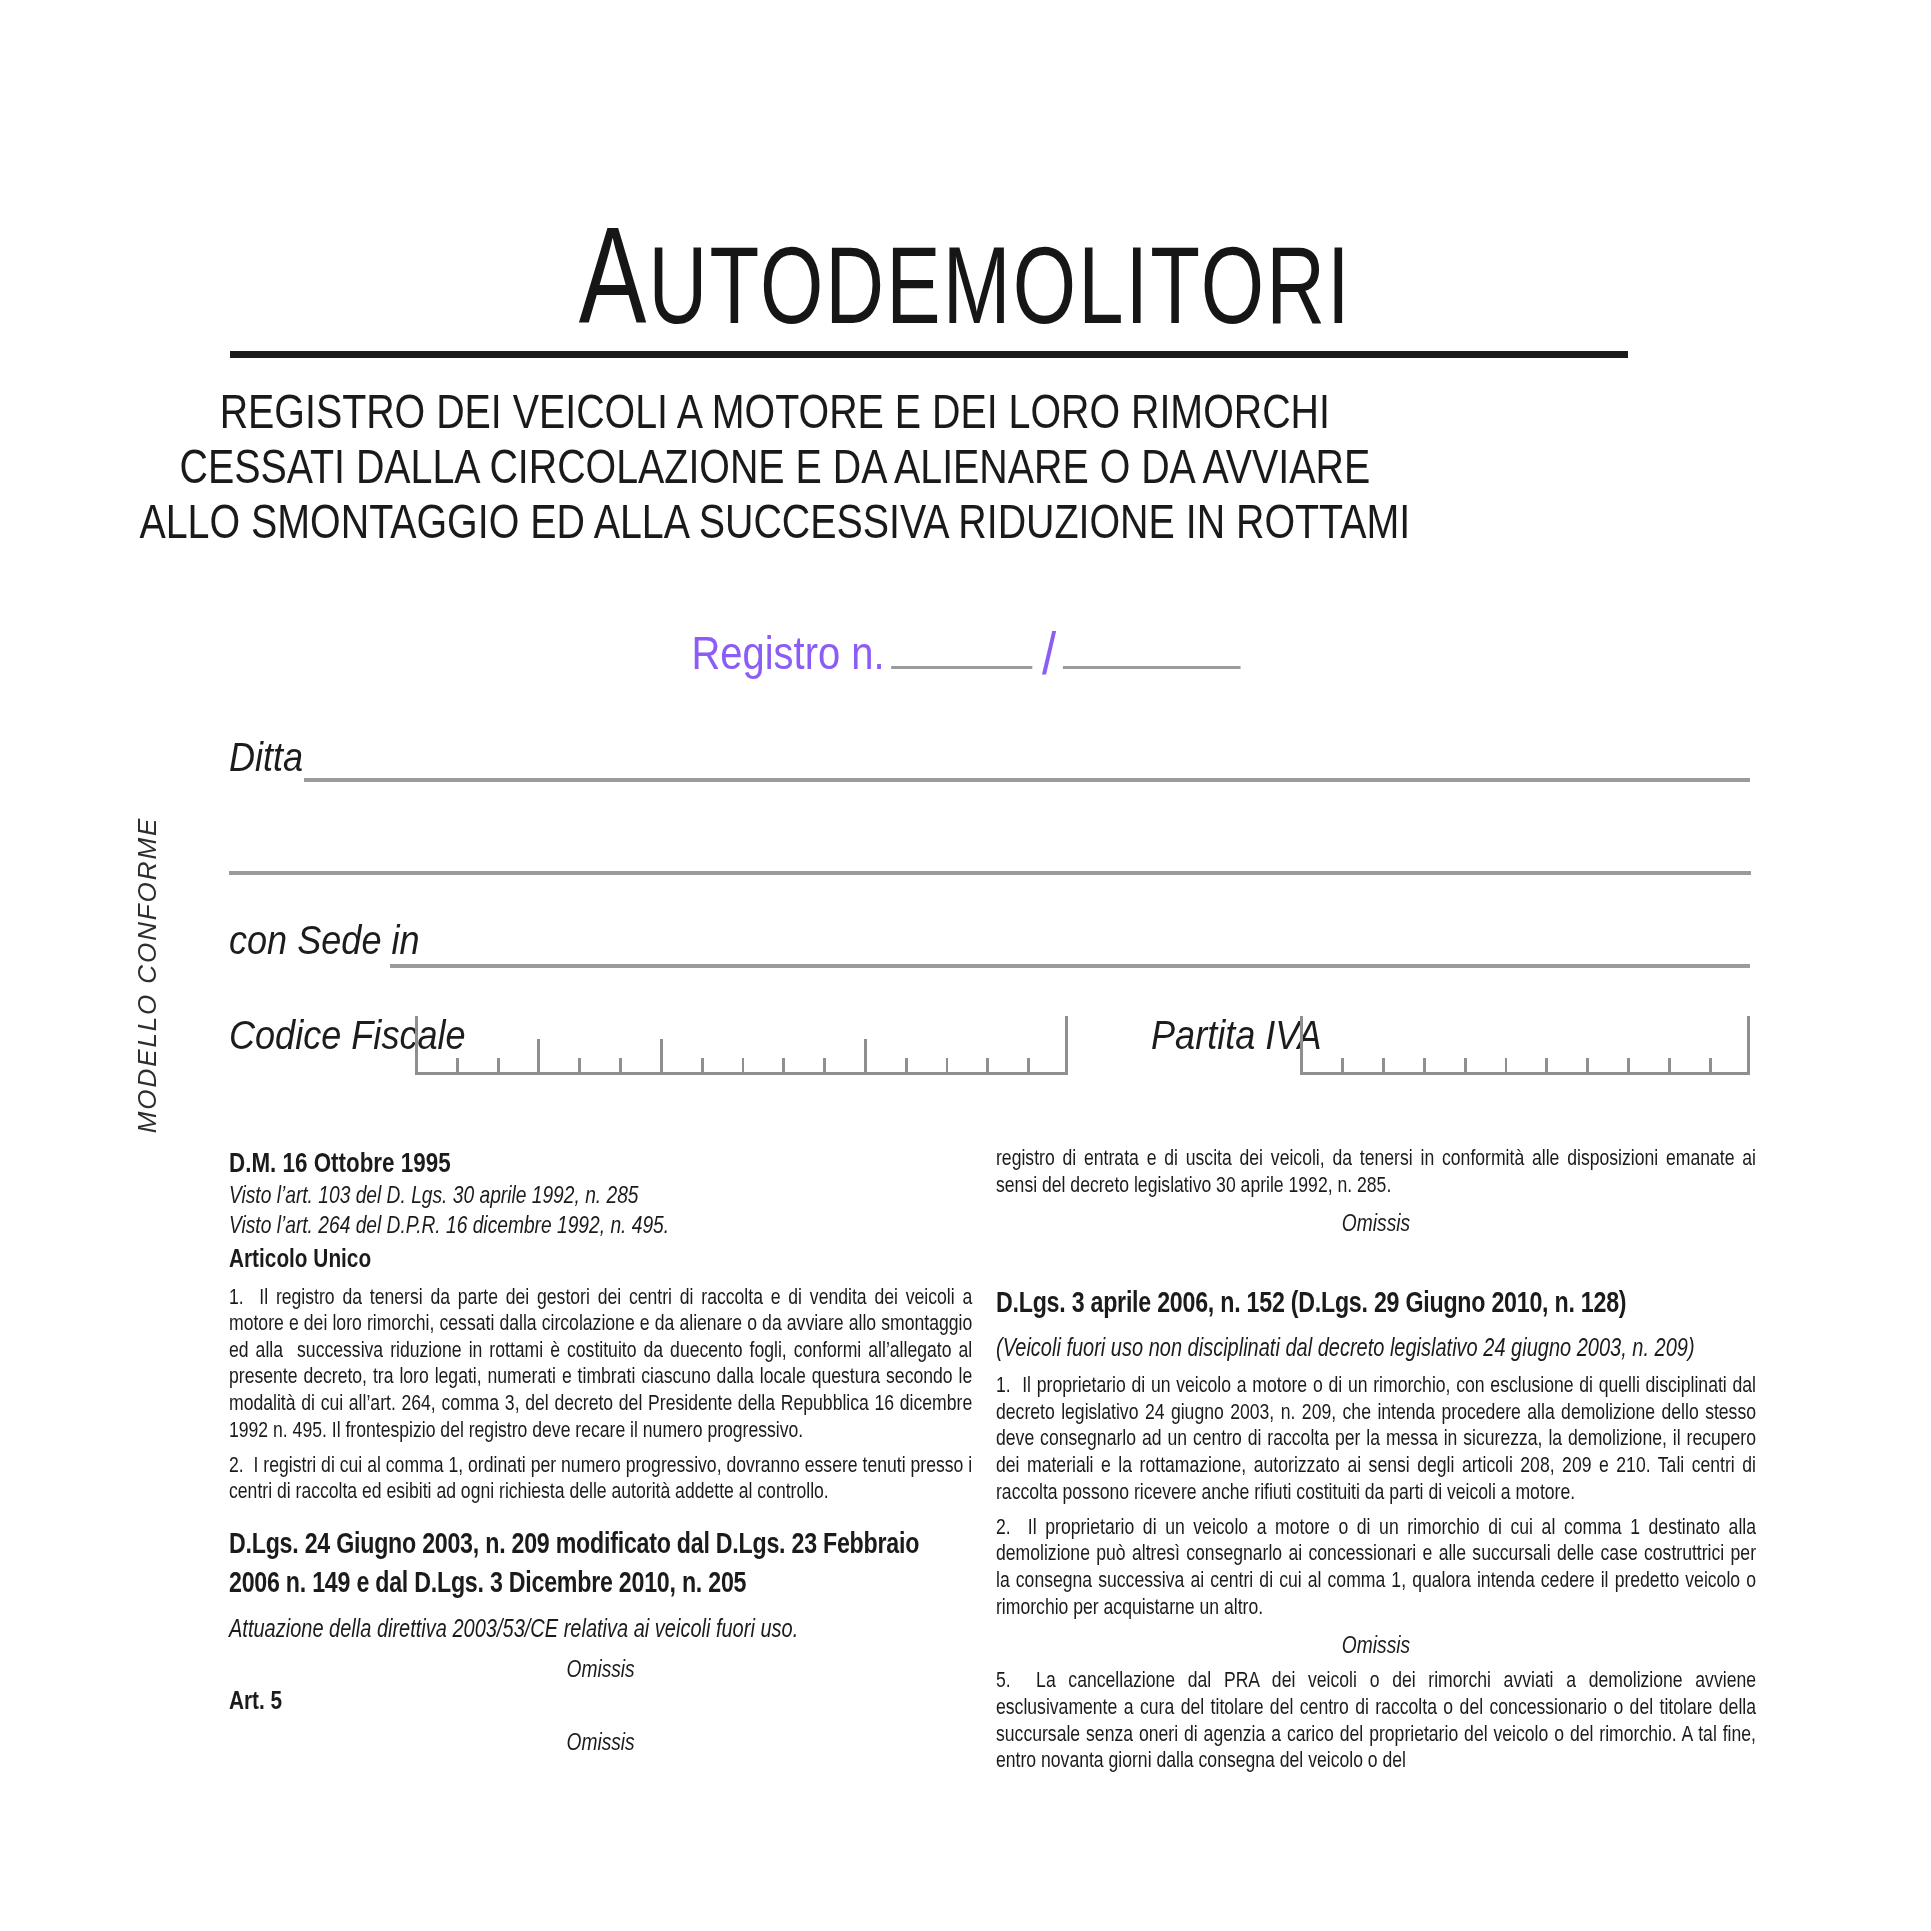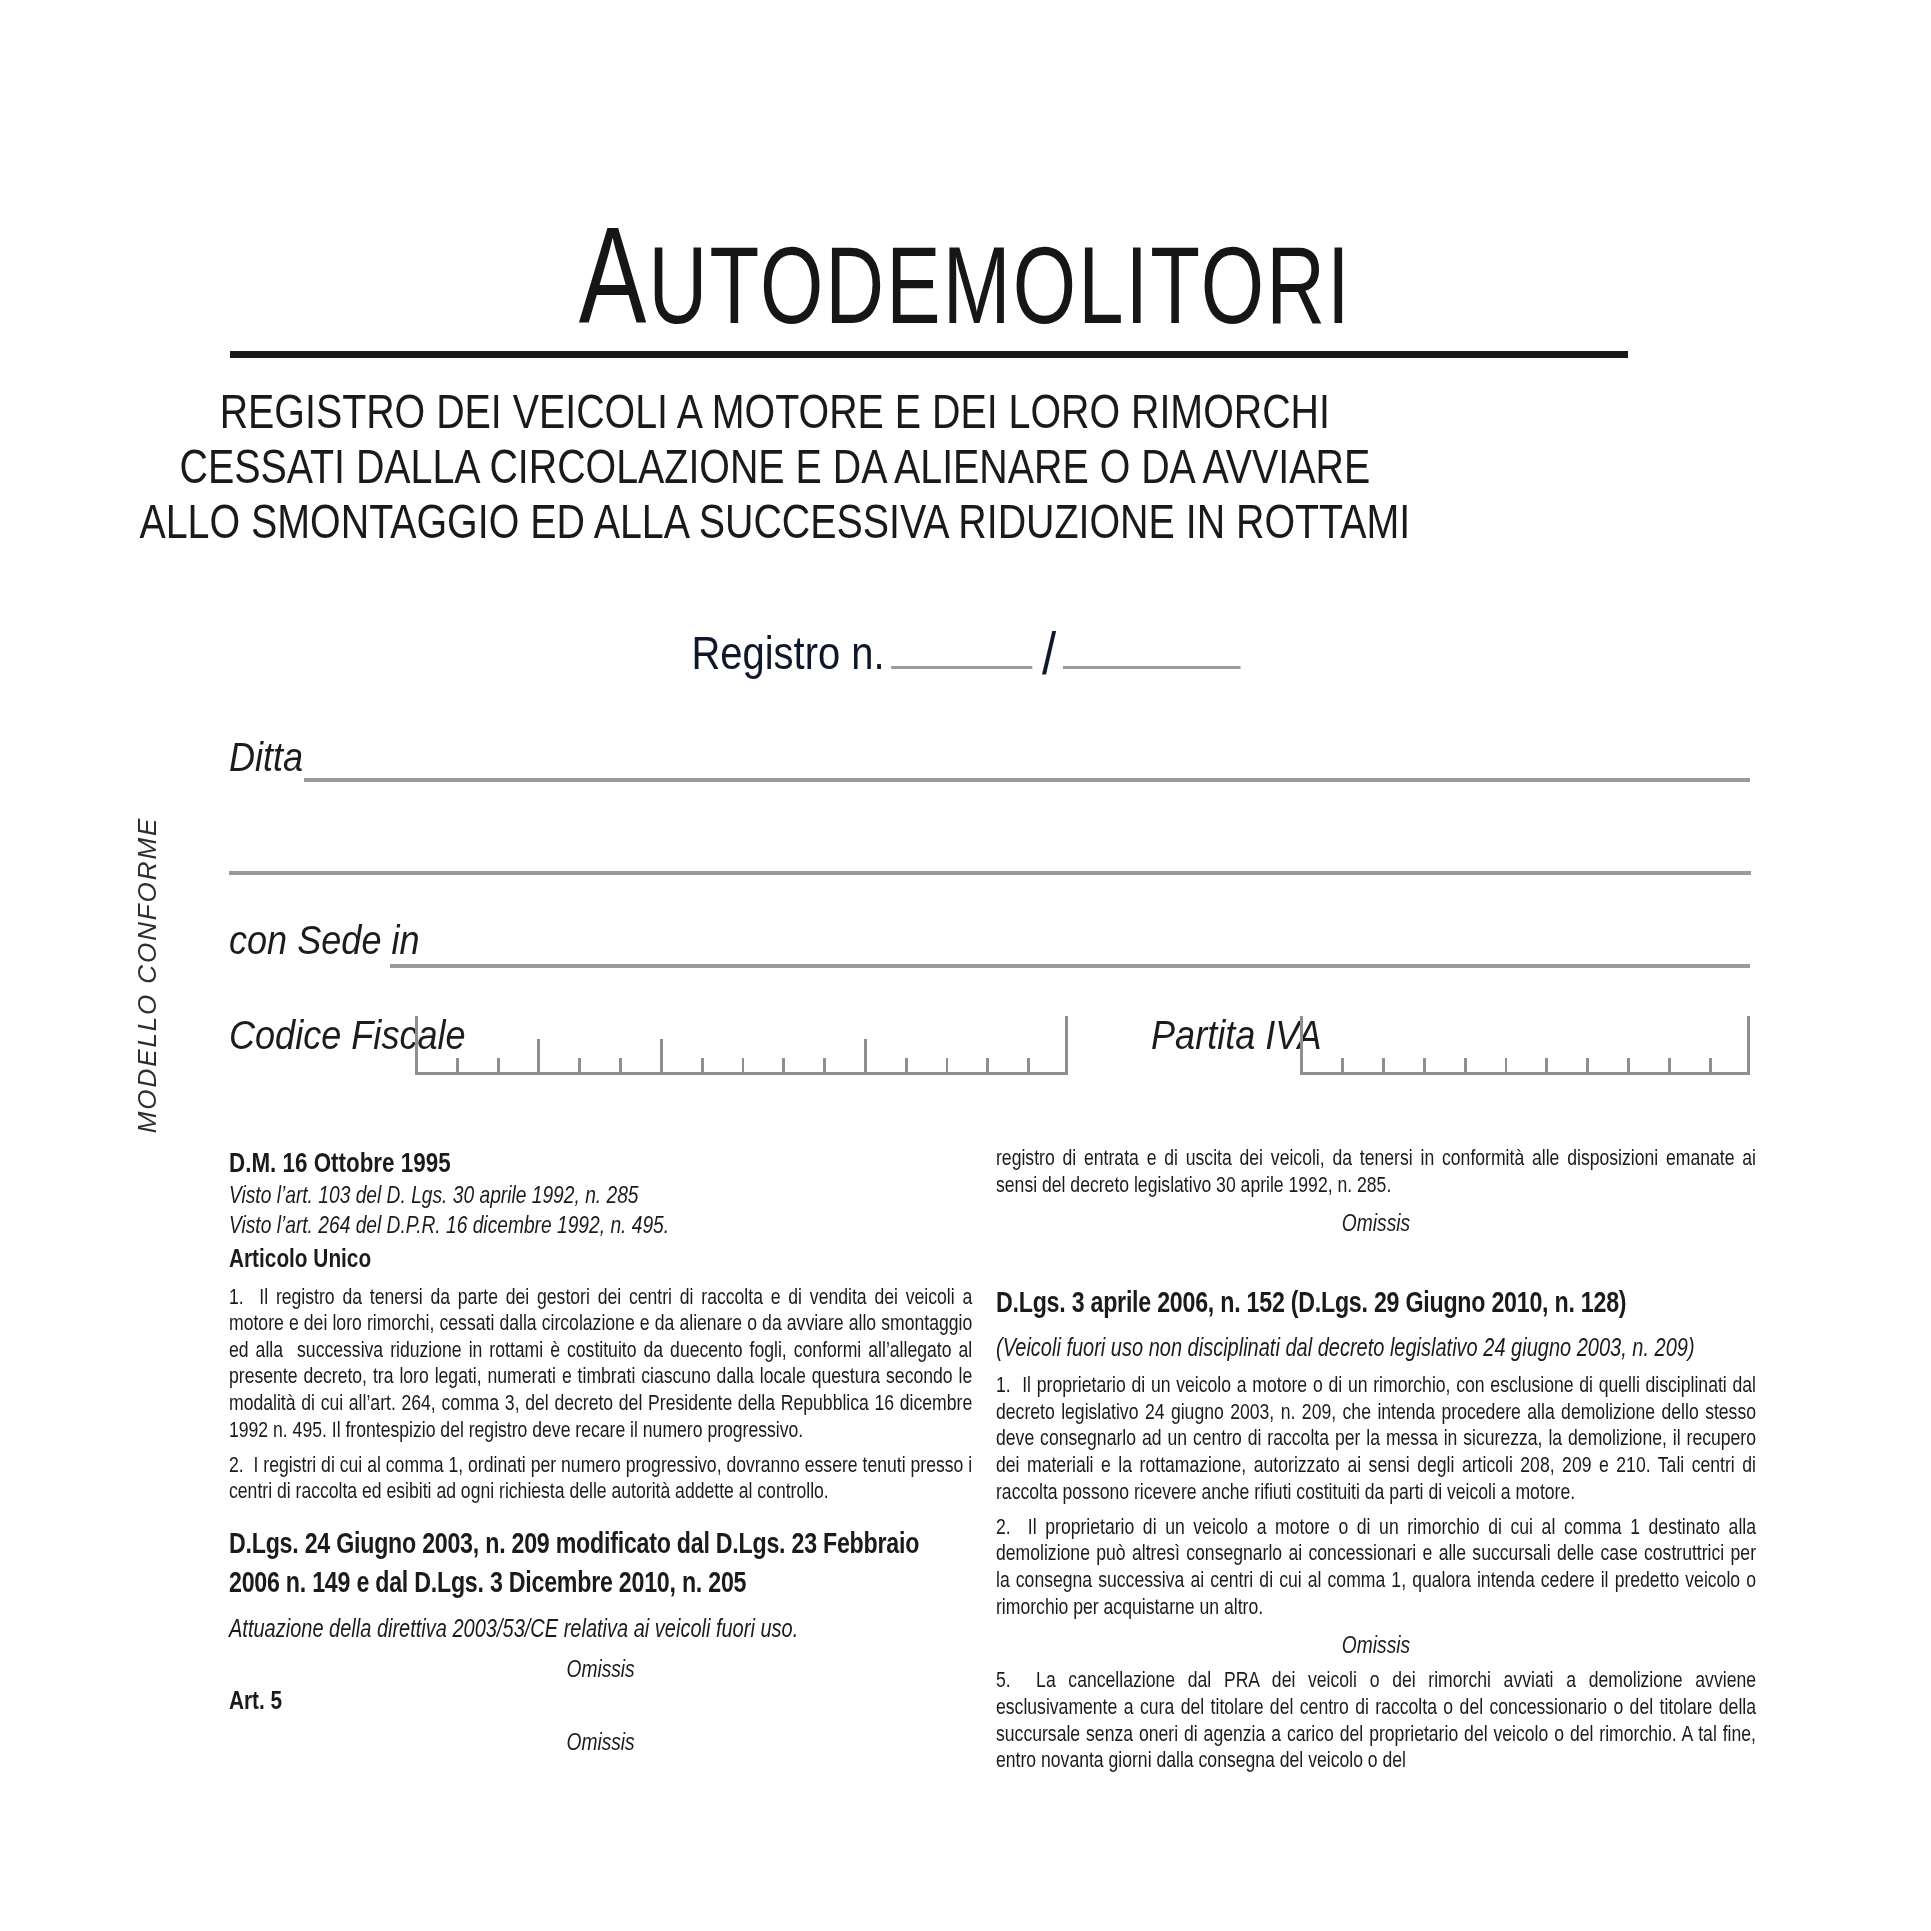--- a/index.html
+++ b/index.html
@@ -14,21 +14,21 @@
   .title .rest{font-size:110px;}
   .title-rule{position:absolute;left:230px;top:351px;width:1398px;height:6.8px;background:#1a1a1a;}
 
   
   .subtitle-wrap{position:absolute;left:0;top:384px;width:1530px;text-align:center;}
   .subtitle{display:inline-block;transform:scaleX(0.82);transform-origin:50% 0;
             font-size:48px;line-height:55px;color:#1a1a1a;white-space:nowrap;}
 
   
   .registro-row{position:absolute;left:0;top:614px;width:1931px;text-align:center;
-                font-size:47px;color:#0f172a;}
+                font-size:47px;color:#8b5cf6;}
   .registro-inner{display:inline-block;transform:scaleX(0.85);transform-origin:50% 0;white-space:nowrap;}
   .blank{display:inline-block;border-bottom:3.9px solid #9b9b9b;height:42px;vertical-align:baseline;}
   .blank.b1{width:166px;margin-left:7.7px;}
   .blank.b2{width:209px;}
   .slash{font-size:60px;position:relative;top:4.8px;margin:0 7.7px 0 11.6px;font-weight:400;}
 
   
   .field-label{position:absolute;font-style:italic;font-size:41px;color:#1c1c1c;
                transform:scaleX(0.88);transform-origin:0 0;white-space:nowrap;}
   .fill-line{position:absolute;height:3.9px;background:#9b9b9b;}

